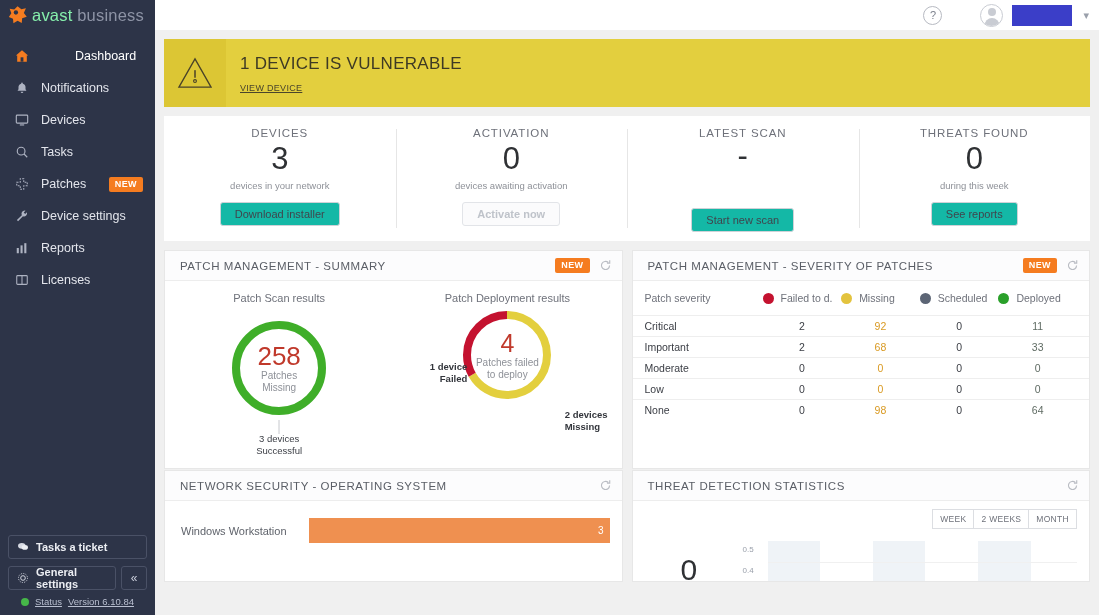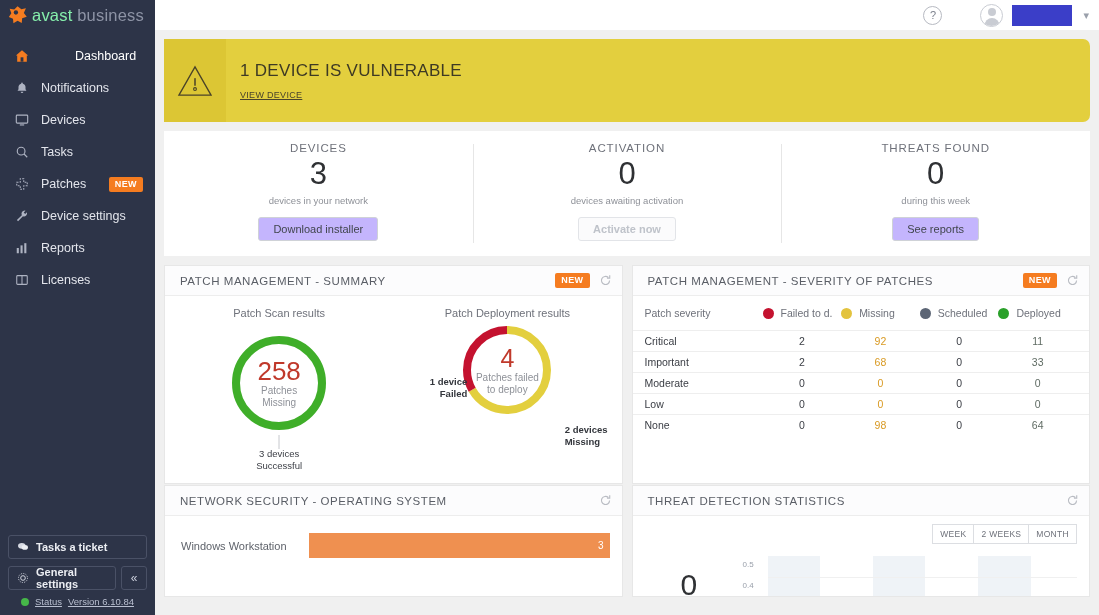--- a/index.html
+++ b/index.html
@@ -77,35 +77,35 @@
     width: 23px; height: 23px; border-radius: 50%;
     border: 1px solid #c9ccd3; overflow: hidden; position: relative;
     background: #ffffff; margin-right: 9px;
   }
   .avatar .head { position: absolute; left: 50%; top: 3px; transform: translateX(-50%); width: 8px; height: 8px; border-radius: 50%; background: #c9ccd3; }
   .avatar .body { position: absolute; left: 50%; bottom: -1px; transform: translateX(-50%); width: 15px; height: 9px; border-radius: 8px 8px 0 0; background: #c9ccd3; }
   .user-redact { width: 60px; height: 21px; background: #3b3ec8; }
   .chev { margin-left: 11px; color: #9aa0ab; font-size: 11px; cursor: pointer; }
 
   
-  .banner { height: 83px; margin: 9px 9px 0 9px; background: #e3cf3e; display: flex; align-items: stretch; border-radius: 7px; }
+  .banner { height: 68px; margin: 9px 9px 0 9px; background: #e3cf3e; display: flex; align-items: stretch; }
   .banner-ico { width: 62px; flex: 0 0 62px; background: #dcc634; display: flex; align-items: center; justify-content: center; }
   .banner-body { display: flex; flex-direction: column; justify-content: center; padding-left: 14px; }
   .banner-title { font-size: 17px; color: #3e3a24; letter-spacing: .3px; }
   .banner-link { font-size: 9px; color: #4a452c; text-decoration: underline; margin-top: 9px; letter-spacing: .3px; cursor: pointer; }
 
   
   .stats { margin: 9px 9px 0 9px; background: #fff; height: 125px; display: flex; }
   .stat { flex: 1; display: flex; flex-direction: column; align-items: center; justify-content: flex-start; padding-top: 11px; position: relative; }
   .stat + .stat::before { content: ""; position: absolute; left: 0; top: 13px; bottom: 13px; width: 1px; background: #e6e6e6; }
   .stat-title { font-size: 11.5px; color: #6e717a; letter-spacing: .9px; }
   .stat-num { font-size: 31px; color: #2f3134; font-weight: 300; line-height: 36px; margin-top: 2px; }
   .stat-sub { font-size: 9.5px; color: #8e9198; margin-top: 3px; }
   .stat-btn {
-    margin-top: 11px; border: 1px solid #cfd2d7; background: #c4b5fd;
+    margin-top: 11px; border: 1px solid #cfd2d7; background: #14b8a6;
     border-radius: 3px; font-size: 11px; color: #40454d;
     padding: 5px 14px; cursor: pointer; font-family: inherit;
   }
   .stat-btn.disabled { color: #bfc3ca; border-color: #e2e4e8; background: #fbfbfc; cursor: default; font-weight: bold; }
   .stat.latest .stat-num { line-height: 30px; }
   .stat.latest .stat-btn { margin-top: 37px; }
 
   
   .cards { display: flex; gap: 9px; margin: 9px 9px 0 9px; }
   .col { flex: 1; display: flex; flex-direction: column; gap: 1px; min-width: 0; }
@@ -313,20 +313,25 @@
         <div class="stat-title">DEVICES</div>
         <div class="stat-num">3</div>
         <div class="stat-sub">devices in your network</div>
         <button class="stat-btn">Download installer</button>
       </div>
       <div class="stat">
         <div class="stat-title">ACTIVATION</div>
         <div class="stat-num">0</div>
         <div class="stat-sub">devices awaiting activation</div>
         <button class="stat-btn disabled">Activate now</button>
+      </div>
+      <div class="stat latest">
+        <div class="stat-title">LATEST SCAN</div>
+        <div class="stat-num">-</div>
+        <button class="stat-btn">Start new scan</button>
       </div>
       <div class="stat">
         <div class="stat-title">THREATS FOUND</div>
         <div class="stat-num">0</div>
         <div class="stat-sub">during this week</div>
         <button class="stat-btn">See reports</button>
       </div>
     </div>
 
     <div class="cards">

